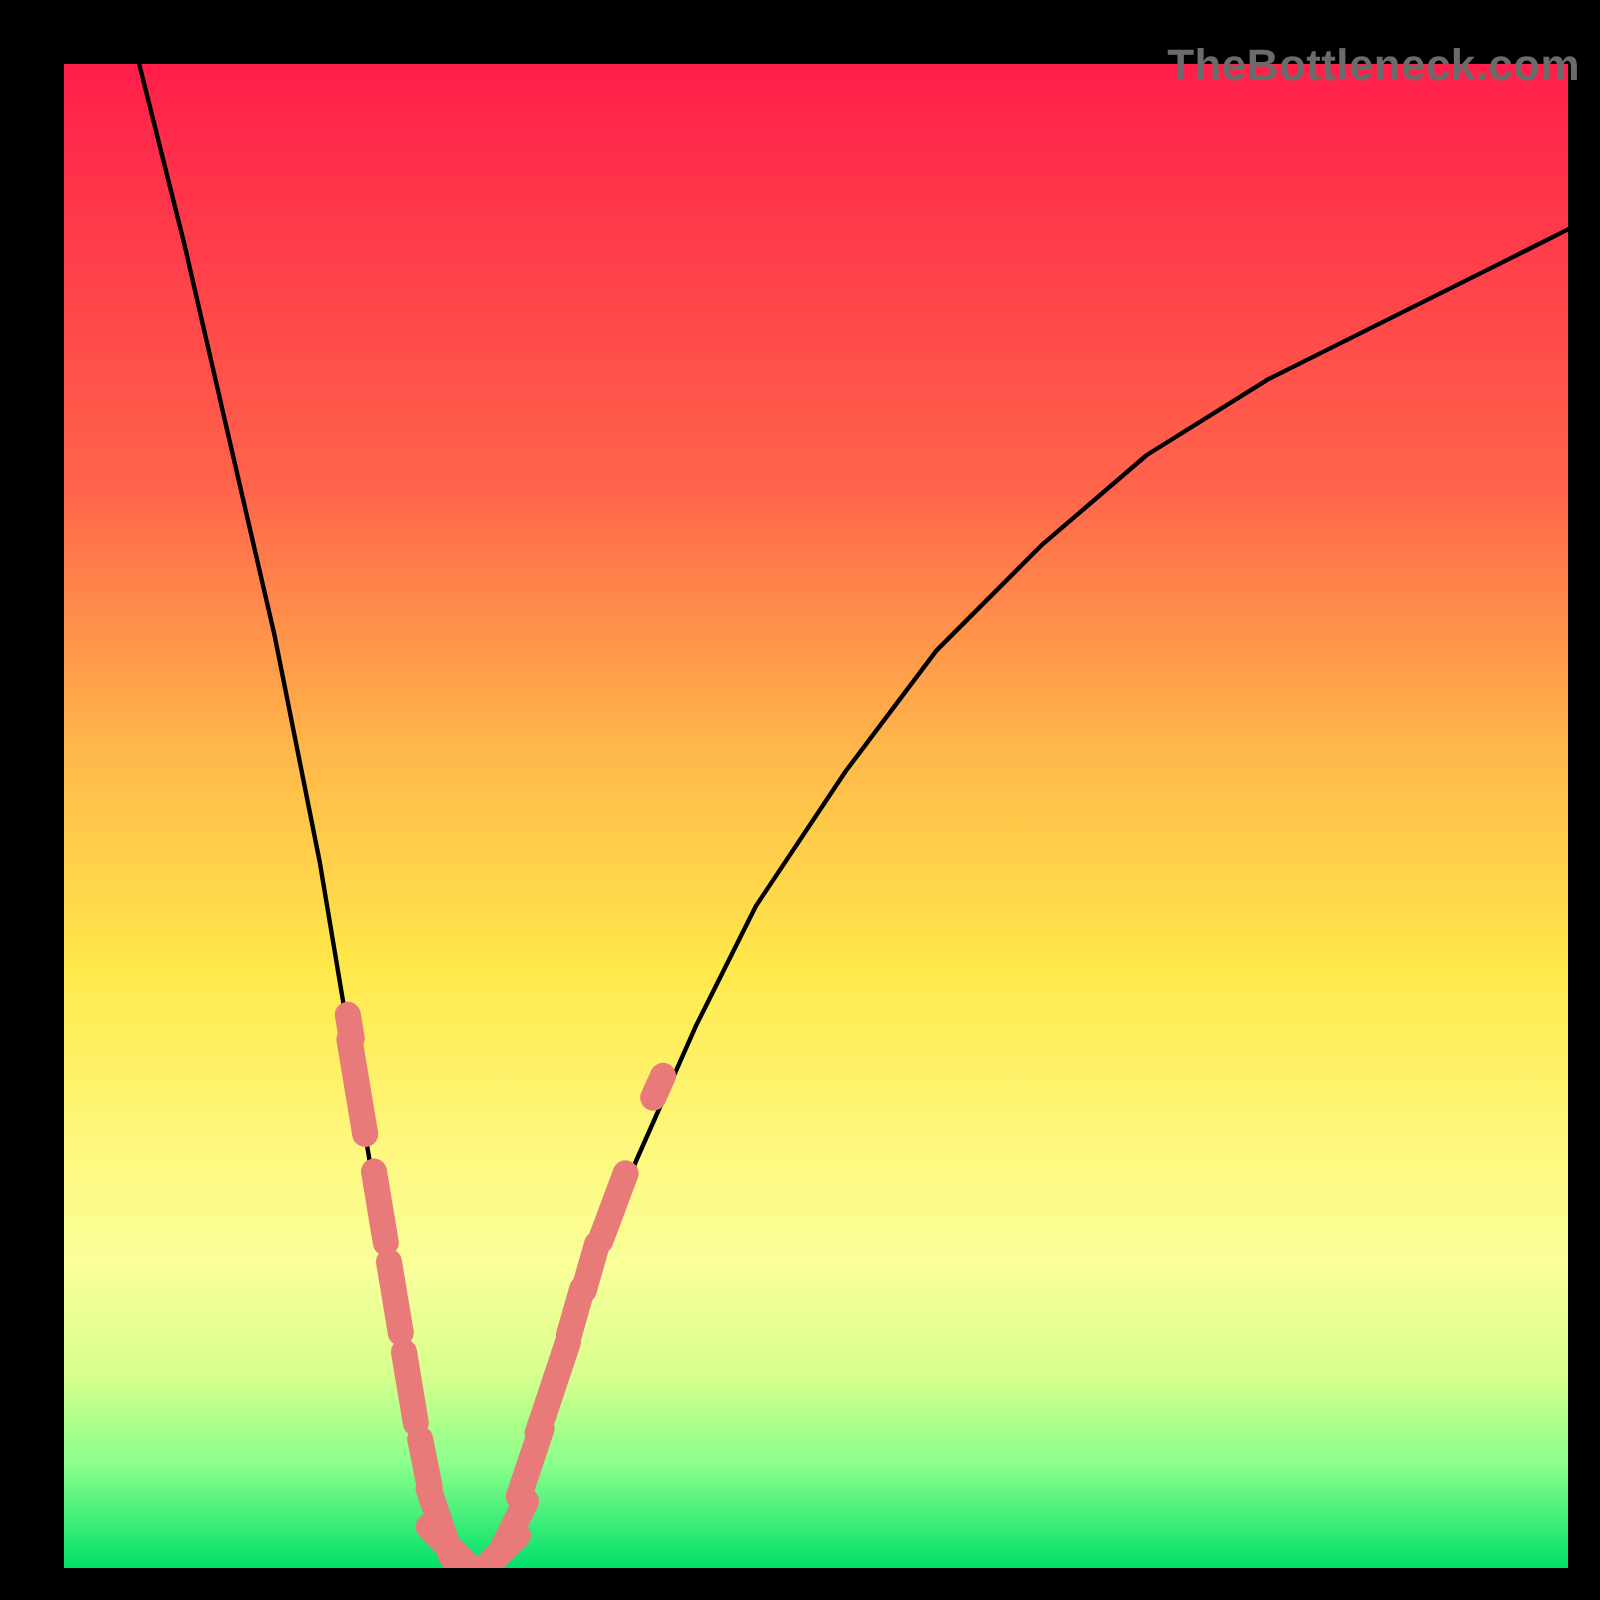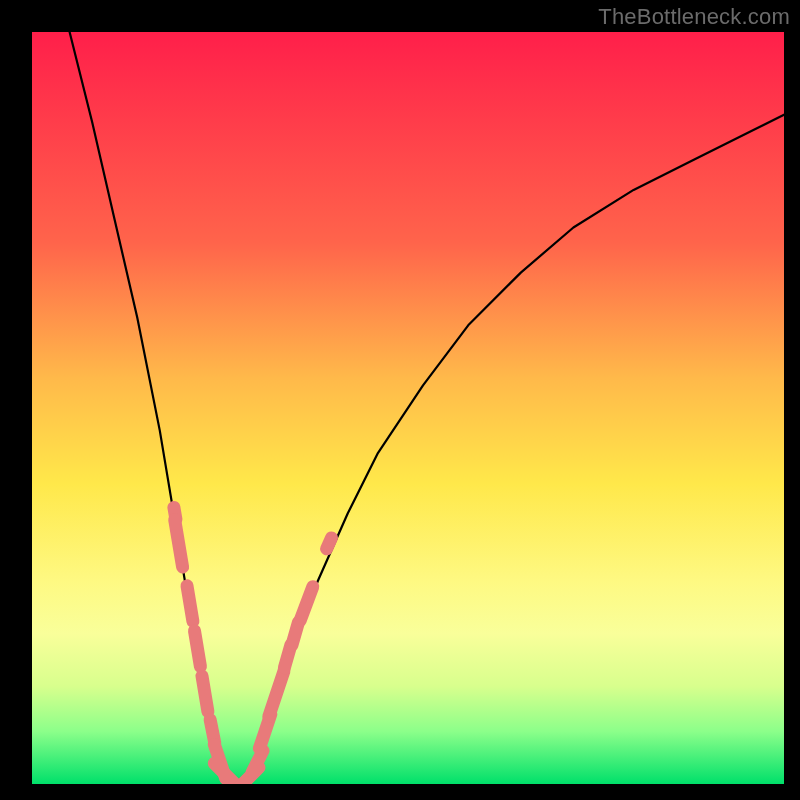--- a/index.html
+++ b/index.html
@@ -40,26 +40,26 @@
       #8cff8a 93%,
       #00e06a 100%
     );
   }
   .curve-svg {
     position: absolute;
     inset: 0;
   }
   .watermark {
     position: absolute;
-    top: 4px;
+    top: 20px;
     right: 10px;
     color: #6b6b6b;
     font-size: 22px;
     letter-spacing: 0.2px;
-    font-weight: 400;
+    font-weight: 700;
     user-select: none;
   }
 </style>
 </head>
 <body>
 
 <div class="frame">
   <div class="plot-area">
     <div class="gradient-bg"></div>
     <svg class="curve-svg" id="curve-svg" viewBox="0 0 752 752" preserveAspectRatio="none">

